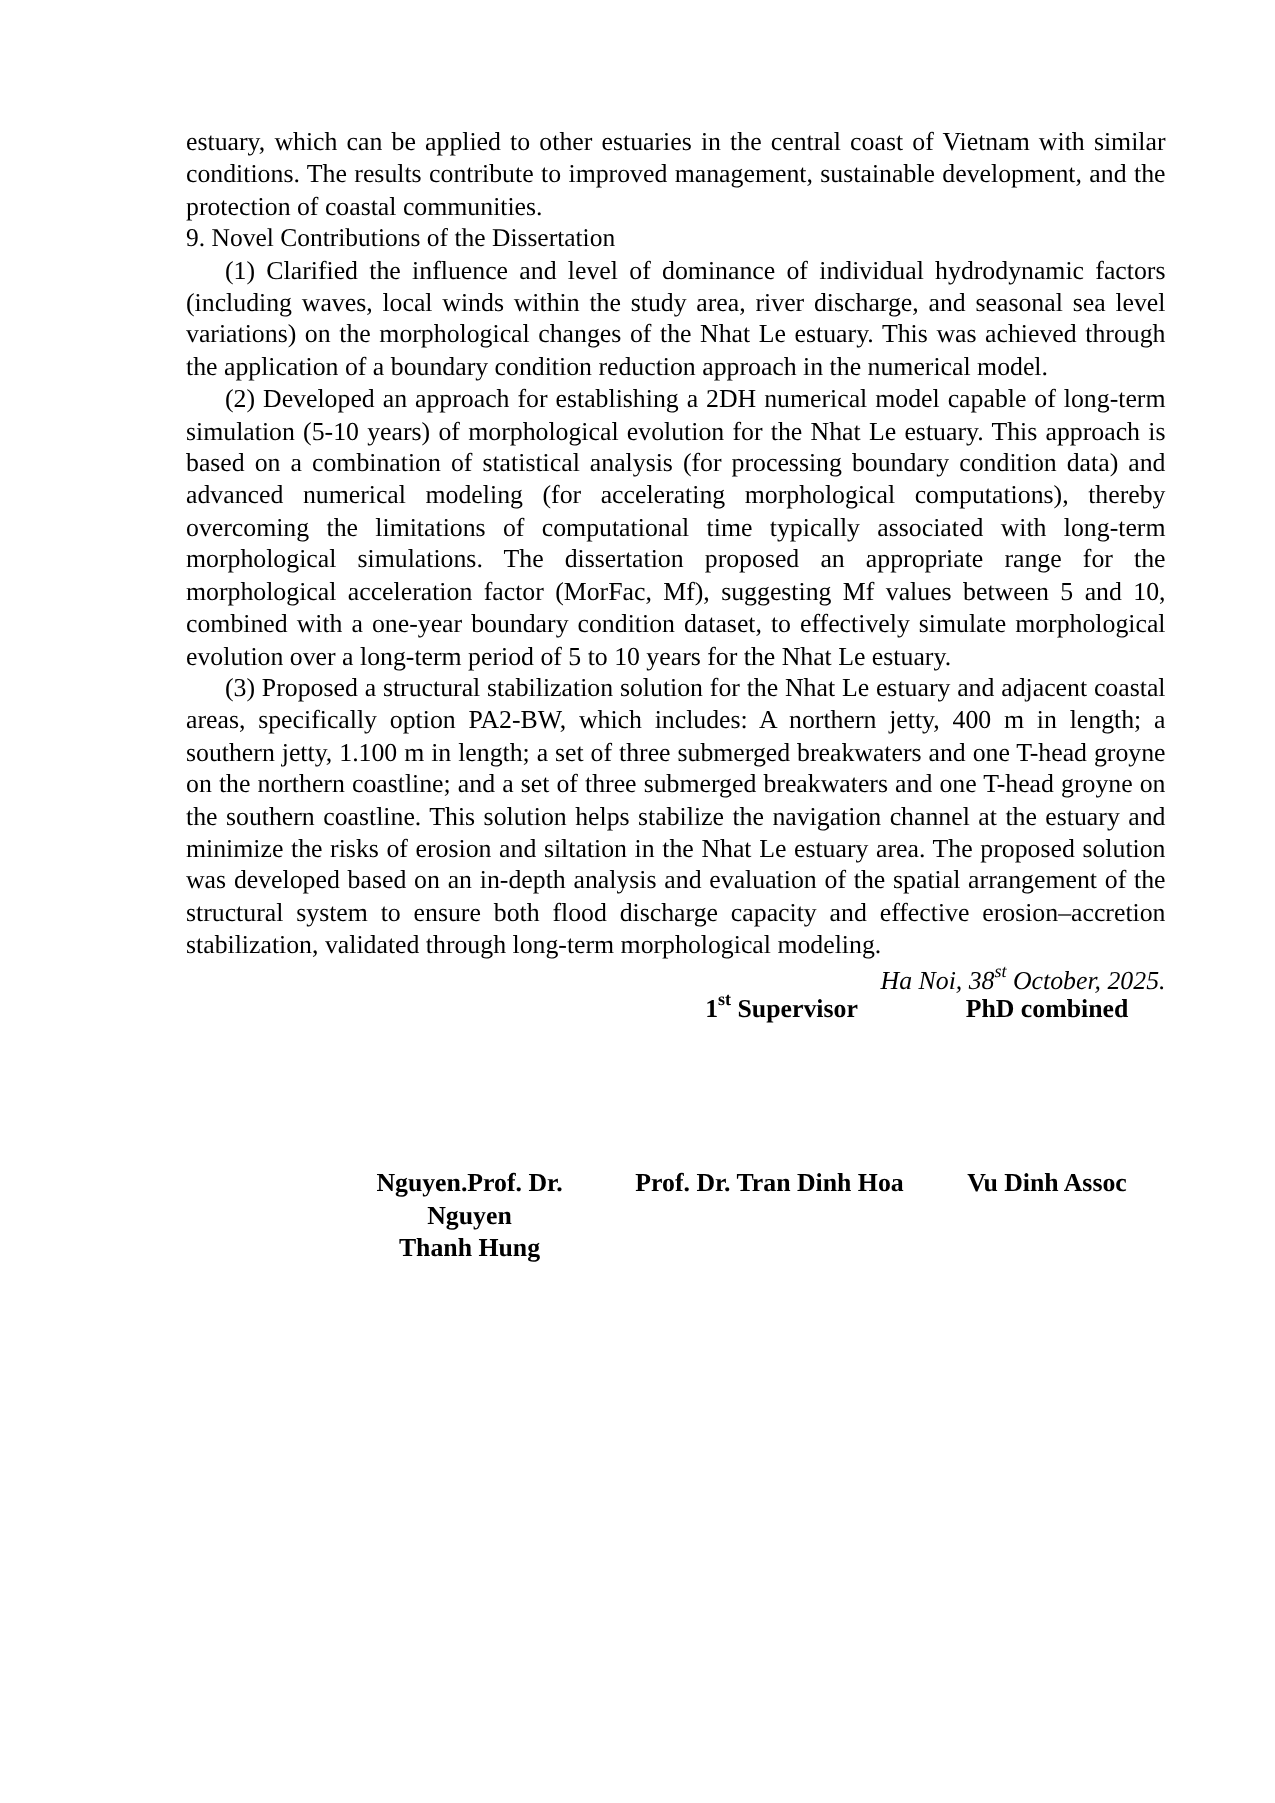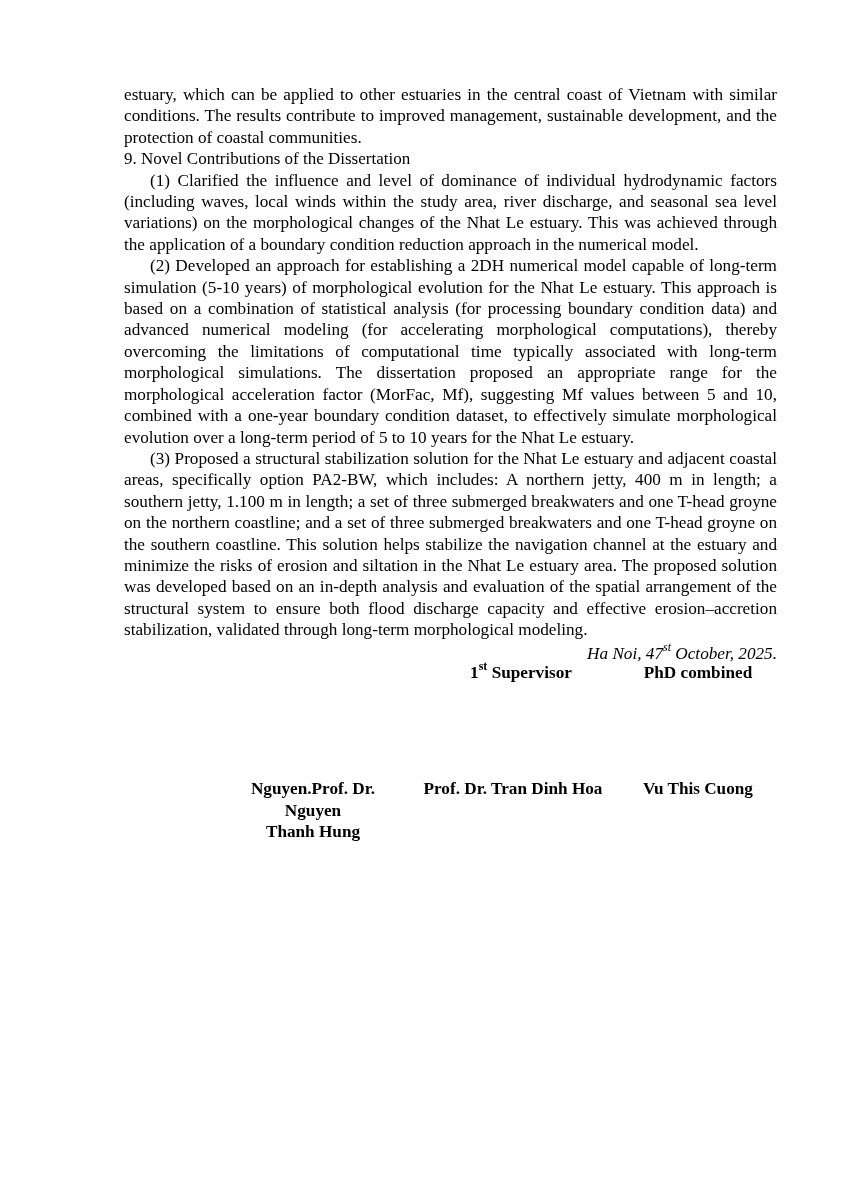--- a/index.html
+++ b/index.html
@@ -70,32 +70,32 @@
 
 <div class="page">
   <p class="para">estuary, which can be applied to other estuaries in the central coast of Vietnam with similar conditions. The results contribute to improved management, sustainable development, and the protection of coastal communities.</p>
 
   <p class="heading">9. Novel Contributions of the Dissertation</p>
 
   <p class="para indent">(1) Clarified the influence and level of dominance of individual hydrodynamic factors (including waves, local winds within the study area, river discharge, and seasonal sea level variations) on the morphological changes of the Nhat Le estuary. This was achieved through the application of a boundary condition reduction approach in the numerical model.</p>
   <p class="para indent">(2) Developed an approach for establishing a 2DH numerical model capable of long-term simulation (5-10 years) of morphological evolution for the Nhat Le estuary. This approach is based on a combination of statistical analysis (for processing boundary condition data) and advanced numerical modeling (for accelerating morphological computations), thereby overcoming the limitations of computational time typically associated with long-term morphological simulations. The dissertation proposed an appropriate range for the morphological acceleration factor (MorFac, Mf), suggesting Mf values between 5 and 10, combined with a one-year boundary condition dataset, to effectively simulate morphological evolution over a long-term period of 5 to 10 years for the Nhat Le estuary.</p>
   <p class="para indent">(3) Proposed a structural stabilization solution for the Nhat Le estuary and adjacent coastal areas, specifically option PA2-BW, which includes: A northern jetty, 400 m in length; a southern jetty, 1.100 m in length; a set of three submerged breakwaters and one T-head groyne on the northern coastline; and a set of three submerged breakwaters and one T-head groyne on the southern coastline. This solution helps stabilize the navigation channel at the estuary and minimize the risks of erosion and siltation in the Nhat Le estuary area. The proposed solution was developed based on an in-depth analysis and evaluation of the spatial arrangement of the structural system to ensure both flood discharge capacity and effective erosion–accretion stabilization, validated through long-term morphological modeling.</p>
 
-  <p class="date-line"><span>Ha Noi, 47</span><sup>st</sup><span> October, 2025.</span></p>
+  <p class="date-line"><span>Ha Noi, 38</span><sup>st</sup><span> October, 2025.</span></p>
 
   <div class="sig-row titles-row">
     <div class="sig-col c1"><span>1</span><sup>st</sup><span> Supervisor</span></div>
     <div class="sig-col c3"><span>PhD combined</span></div>
   </div>
 
   <div class="sig-row names-row">
     <div class="sig-col c1">
       <div>Nguyen.Prof. Dr. Nguyen</div>
       <div>Thanh Hung</div>
     </div>
     <div class="sig-col c2">
       <div>Prof. Dr. Tran Dinh Hoa</div>
     </div>
     <div class="sig-col c3">
-      <div>Vu This Cuong</div>
+      <div>Vu Dinh Assoc</div>
     </div>
   </div>
 </div>
 
 </body></html>

